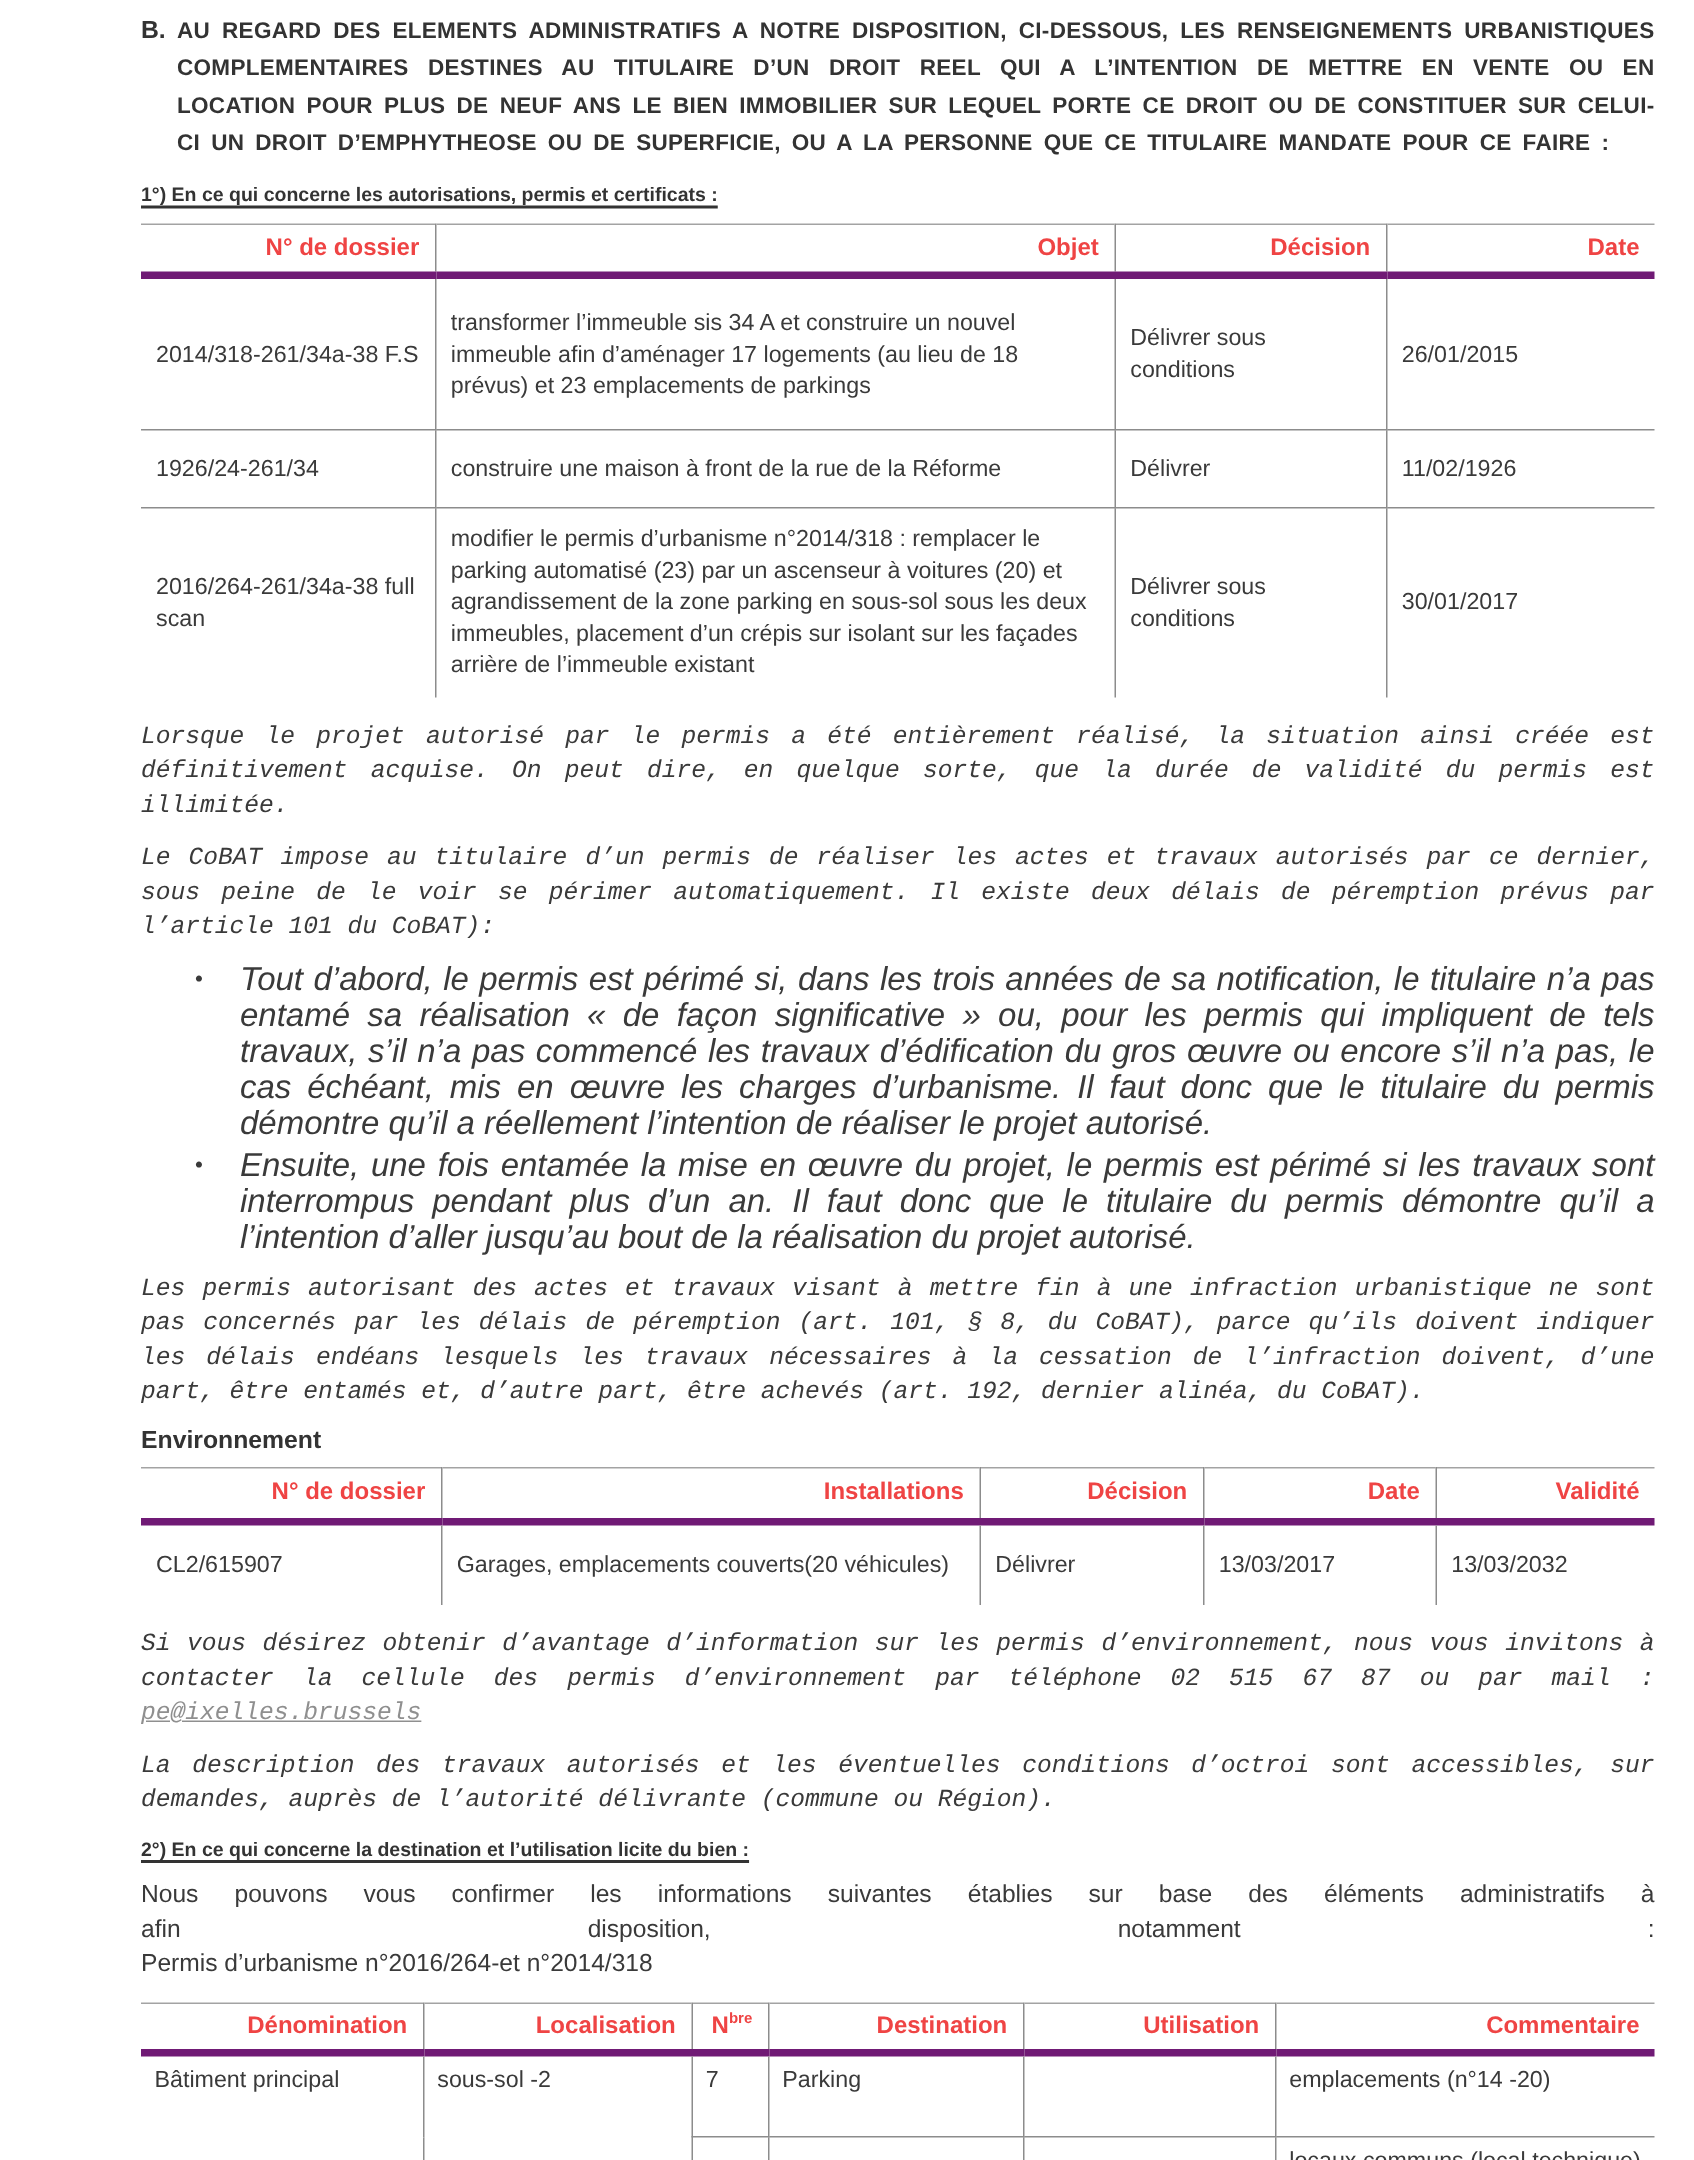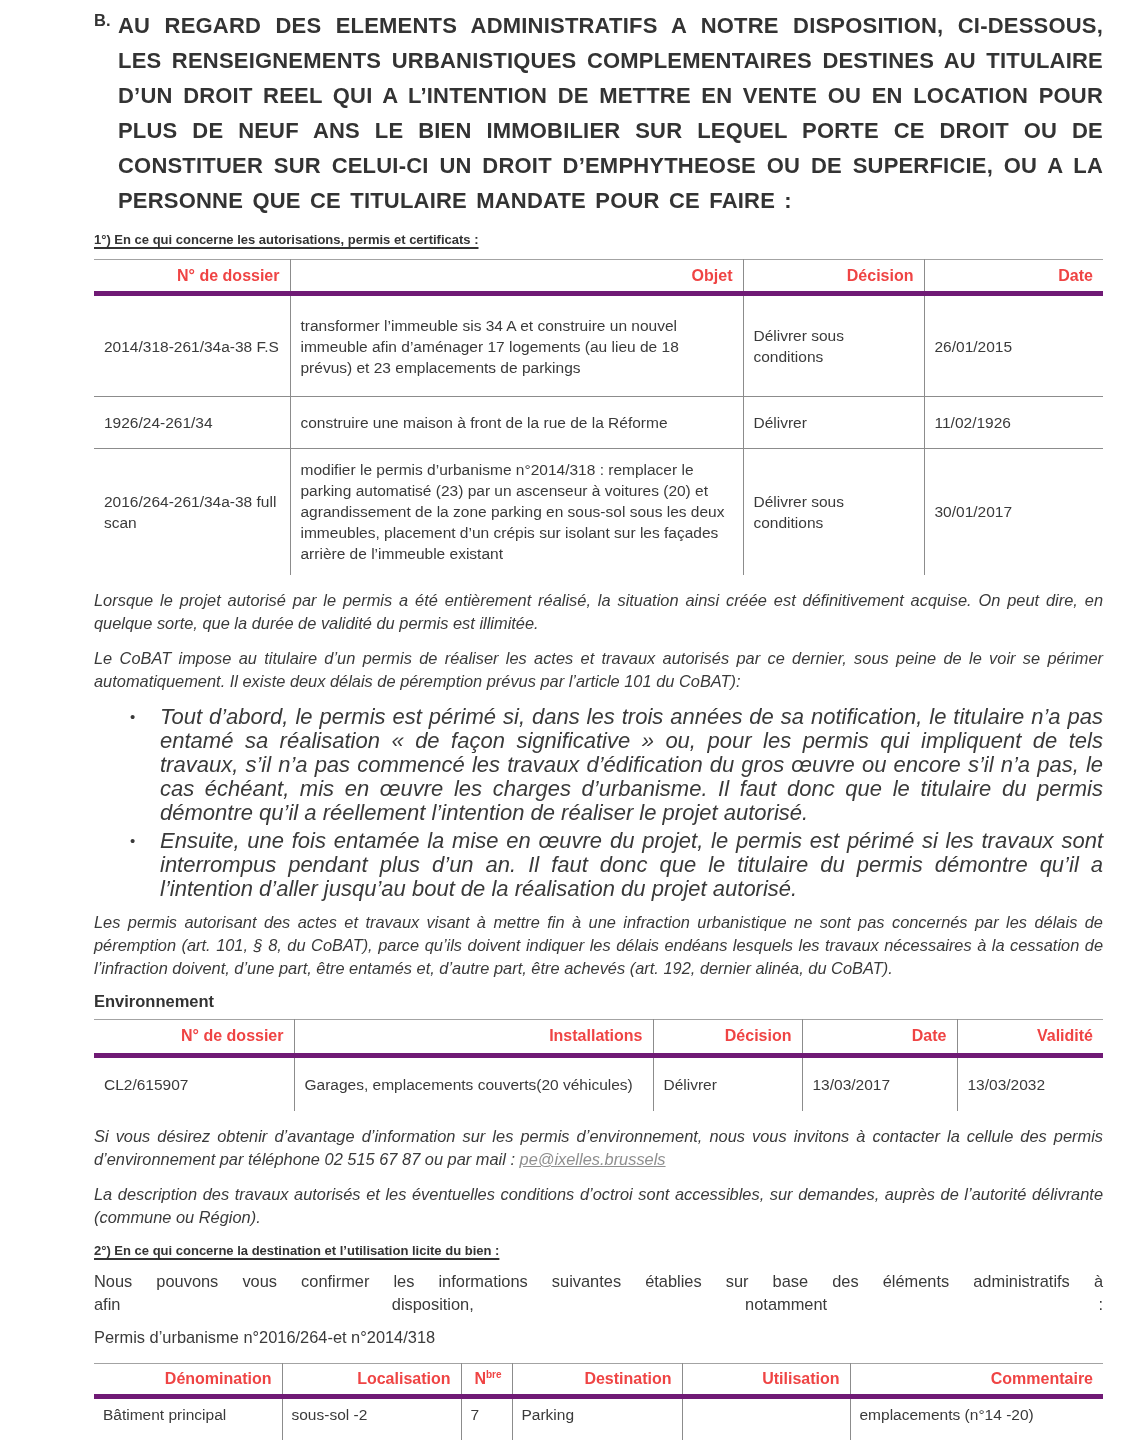--- a/index.html
+++ b/index.html
@@ -6,31 +6,31 @@
   body{
     width:1129px;height:1440px;overflow:hidden;background:#ffffff;
     color:#3a3a3a;font-family:"Liberation Sans",sans-serif;
     -webkit-font-smoothing:antialiased;
   }
   .doc{margin:8px 26px 0 94px;width:1009px;}
 
   
   .secB{display:flex;align-items:flex-start;margin:0 0 14px 0;}
   .secB .marker{flex:0 0 24px;font-weight:bold;font-size:16.5px;line-height:25px;color:#333;}
-  .secB p{flex:1;margin:0;font-weight:bold;font-size:22px;line-height:35px;
+  .secB p{flex:1;margin:0;font-weight:bold;font-size:15px;line-height:25px;
     text-align:justify;color:#333;letter-spacing:.2px;word-spacing:3px;}
 
   
   h2.sect{margin:14px 0 12px 0;font-size:13px;color:#333;
     text-decoration:underline;text-underline-offset:3px;text-decoration-thickness:1.5px;}
   h3.sub{margin:12px 0 8px 0;font-size:16.5px;color:#333;}
 
   
   p.body{margin:0 0 12px 0;font-size:16.4px;line-height:23px;text-align:justify;}
-  p.it{font-style:italic;}
+  p.it{font-style:italic;font-family:Liberation Mono, monospace;}
   .bullets{margin:2px 0 10px 0;}
   .bullet{display:flex;margin:0 0 4px 0;}
   .bullet .dot{flex:0 0 30px;margin-left:36px;text-align:left;font-size:15px;line-height:24px;}
   .bullet p{flex:1;margin:0;font-size:22px;line-height:24px;text-align:justify;font-style:italic;}
 
   a.maillink{color:#8f8f8f;text-decoration:underline;cursor:pointer;}
 
   
   table{border-collapse:collapse;table-layout:fixed;width:1009px;
     border-top:1px solid #a3a3a3;margin:0 0 14px 0;}
@@ -42,21 +42,21 @@
   td.nowrap{white-space:nowrap;padding-right:2px;}
   
   table.t3 td{vertical-align:top;padding:5px 9px;}
   table.t3 .just{text-align:justify;}
   sup.sm{font-size:10px;vertical-align:super;line-height:0;}
 
   
   .intro{margin:10px 0 14px 0;font-size:16.4px;line-height:23px;}
   .intro .l1{text-align:justify;text-align-last:justify;}
   .intro .l2{display:flex;justify-content:space-between;}
-  .intro .l3{text-align:left;margin-top:10px;}
+  .intro .l3{text-align:left;}
 </style>
 </head>
 <body>
 
 <div class="doc">
 
   <div class="secB">
     <span class="marker">B.</span>
     <p>AU REGARD DES ELEMENTS ADMINISTRATIFS A NOTRE DISPOSITION, CI-DESSOUS, LES RENSEIGNEMENTS URBANISTIQUES COMPLEMENTAIRES DESTINES AU TITULAIRE D’UN DROIT REEL QUI A L’INTENTION DE METTRE EN VENTE OU EN LOCATION POUR PLUS DE NEUF ANS LE BIEN IMMOBILIER SUR LEQUEL PORTE CE DROIT OU DE CONSTITUER SUR CELUI-CI UN DROIT D’EMPHYTHEOSE OU DE SUPERFICIE, OU A LA PERSONNE QUE CE TITULAIRE MANDATE POUR CE FAIRE :</p>
   </div>

